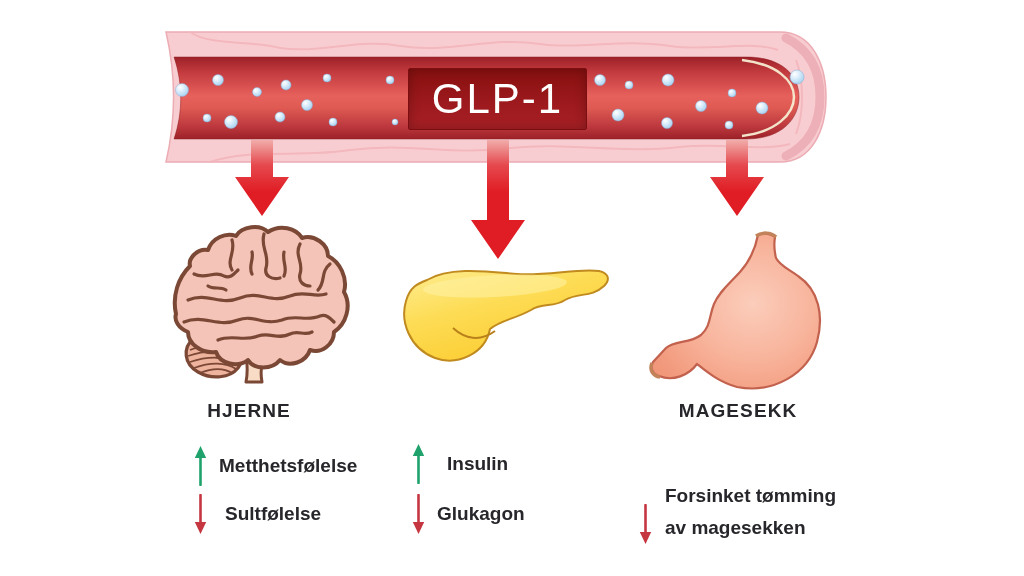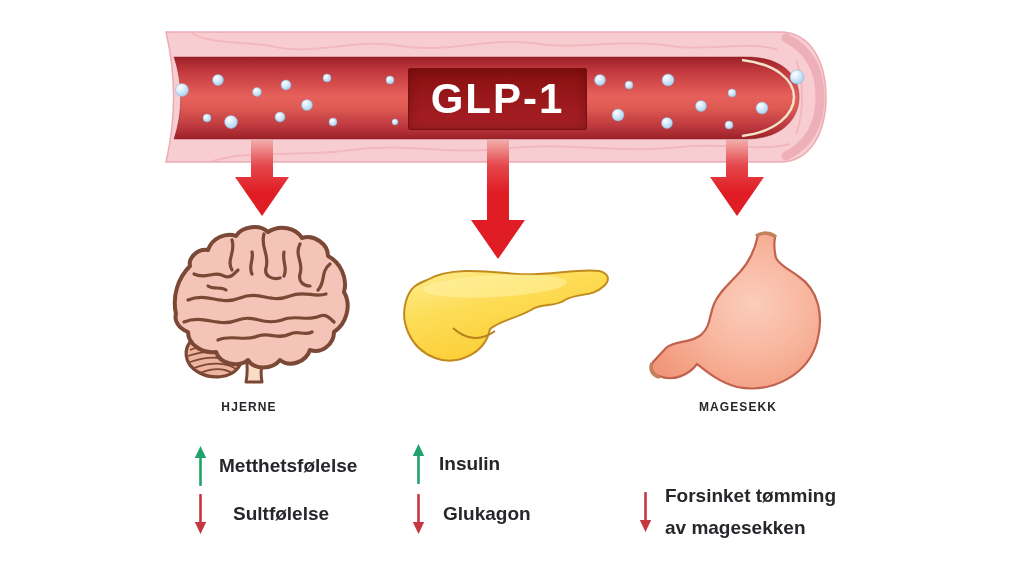--- a/index.html
+++ b/index.html
@@ -11,30 +11,30 @@
   .abs{position:absolute;}
   
   .glp1-box{
     left:408px;top:68px;width:177px;height:60px;
     background:linear-gradient(180deg,#88100f 0%,#9c191d 55%,#a82025 100%);
     border:1px solid #7c0d11;border-radius:2px;
     display:flex;align-items:center;justify-content:center;
     box-shadow:inset 0 0 12px rgba(0,0,0,.25);
   }
   .glp1-text{
-    color:#ffffff;font-size:42px;font-weight:700;letter-spacing:2px;line-height:1;
+    color:#ffffff;font-size:42px;font-weight:400;letter-spacing:2px;line-height:1;
   }
   
   .organ-label{
     top:400px;color:var(--text_dark,#26262b);
-    font-size:12px;font-weight:700;letter-spacing:1.1px;
+    font-size:19px;font-weight:700;letter-spacing:1.1px;
     text-align:center;white-space:nowrap;
   }
   
-  .effect-row{display:flex;align-items:center;}
+  .effect-row{display:flex;align-items:flex-end;}
   .effect-text{
     color:var(--text_dark,#26262b);font-size:19px;font-weight:700;line-height:40px;white-space:nowrap;
   }
   .effect-text.wrap{white-space:normal;line-height:32px;width:188px;}
   .mini-arrow{flex:0 0 auto;display:block;}
 </style>
 </head>
 <body>
 
 <div class="stage">
@@ -189,37 +189,37 @@
   <div class="abs organ-label" style="left:658px;width:160px;">MAGESEKK</div>
 
   <div class="abs effect-row" style="left:193px;top:446px;gap:11px;">
     <svg class="mini-arrow" width="15" height="40" viewBox="0 0 15 40">
       <path d="M7.5,39 L7.5,9" stroke="var(--increase_green,#1fa26b)" stroke-width="2.6" stroke-linecap="round" fill="none"></path>
       <path d="M7.5,0 L1.8,12 L13.2,12 Z" fill="var(--increase_green,#1fa26b)"></path>
     </svg>
     <span class="effect-text">Metthetsfølelse</span>
   </div>
 
-  <div class="abs effect-row" style="left:193px;top:494px;gap:25px;">
+  <div class="abs effect-row" style="left:193px;top:494px;gap:17px;">
     <svg class="mini-arrow" width="15" height="40" viewBox="0 0 15 40">
       <path d="M7.5,1 L7.5,31" stroke="var(--decrease_red,#c53640)" stroke-width="2.6" stroke-linecap="round" fill="none"></path>
       <path d="M7.5,40 L1.8,28 L13.2,28 Z" fill="var(--decrease_red,#c53640)"></path>
     </svg>
     <span class="effect-text">Sultfølelse</span>
   </div>
 
-  <div class="abs effect-row" style="left:411px;top:444px;gap:13px;">
+  <div class="abs effect-row" style="left:411px;top:444px;gap:21px;">
     <svg class="mini-arrow" width="15" height="40" viewBox="0 0 15 40">
       <path d="M7.5,39 L7.5,9" stroke="var(--increase_green,#1fa26b)" stroke-width="2.6" stroke-linecap="round" fill="none"></path>
       <path d="M7.5,0 L1.8,12 L13.2,12 Z" fill="var(--increase_green,#1fa26b)"></path>
     </svg>
     <span class="effect-text">Insulin</span>
   </div>
 
-  <div class="abs effect-row" style="left:411px;top:494px;gap:17px;">
+  <div class="abs effect-row" style="left:411px;top:494px;gap:11px;">
     <svg class="mini-arrow" width="15" height="40" viewBox="0 0 15 40">
       <path d="M7.5,1 L7.5,31" stroke="var(--decrease_red,#c53640)" stroke-width="2.6" stroke-linecap="round" fill="none"></path>
       <path d="M7.5,40 L1.8,28 L13.2,28 Z" fill="var(--decrease_red,#c53640)"></path>
     </svg>
     <span class="effect-text">Glukagon</span>
   </div>
 
   <div class="abs effect-row" style="left:638px;top:480px;gap:12px;">
     <svg class="mini-arrow" width="15" height="40" viewBox="0 0 15 40">
       <path d="M7.5,1 L7.5,31" stroke="var(--decrease_red,#c53640)" stroke-width="2.6" stroke-linecap="round" fill="none"></path>

